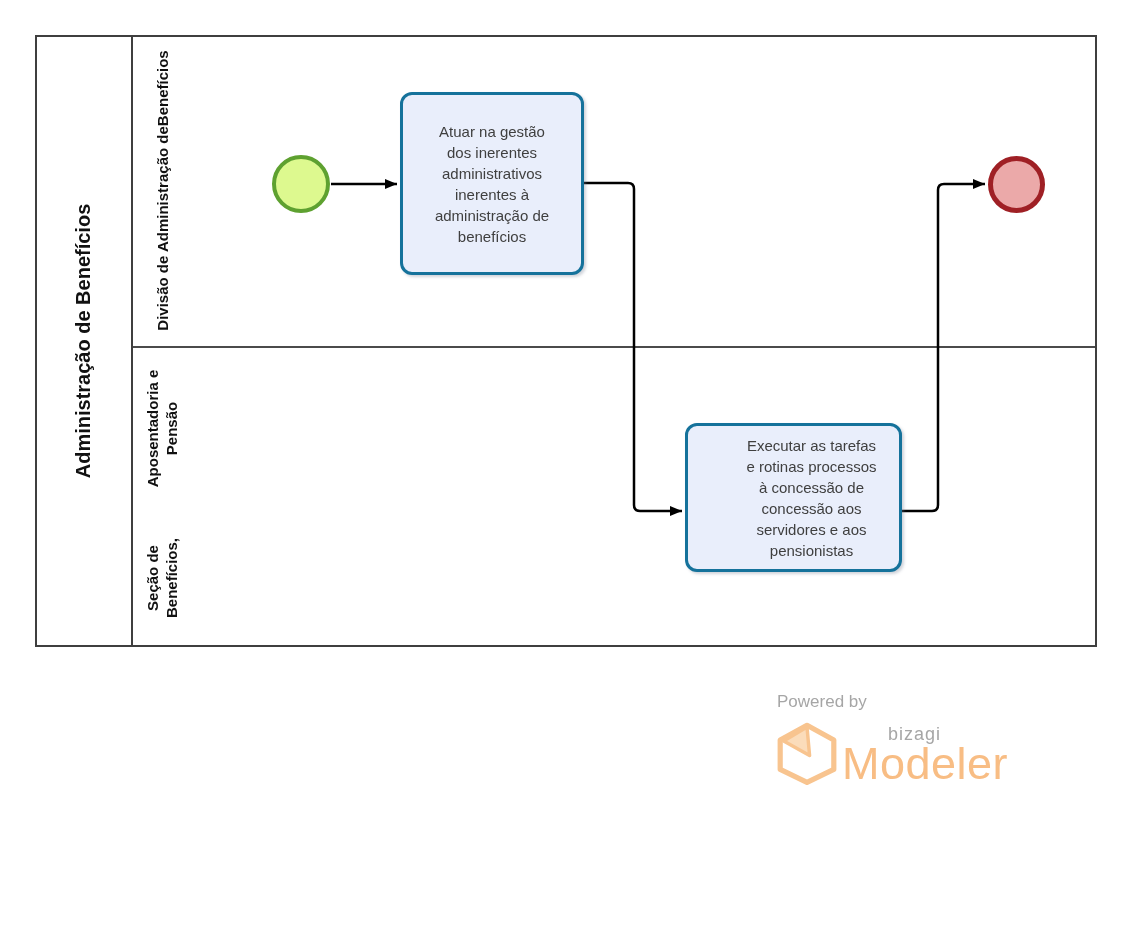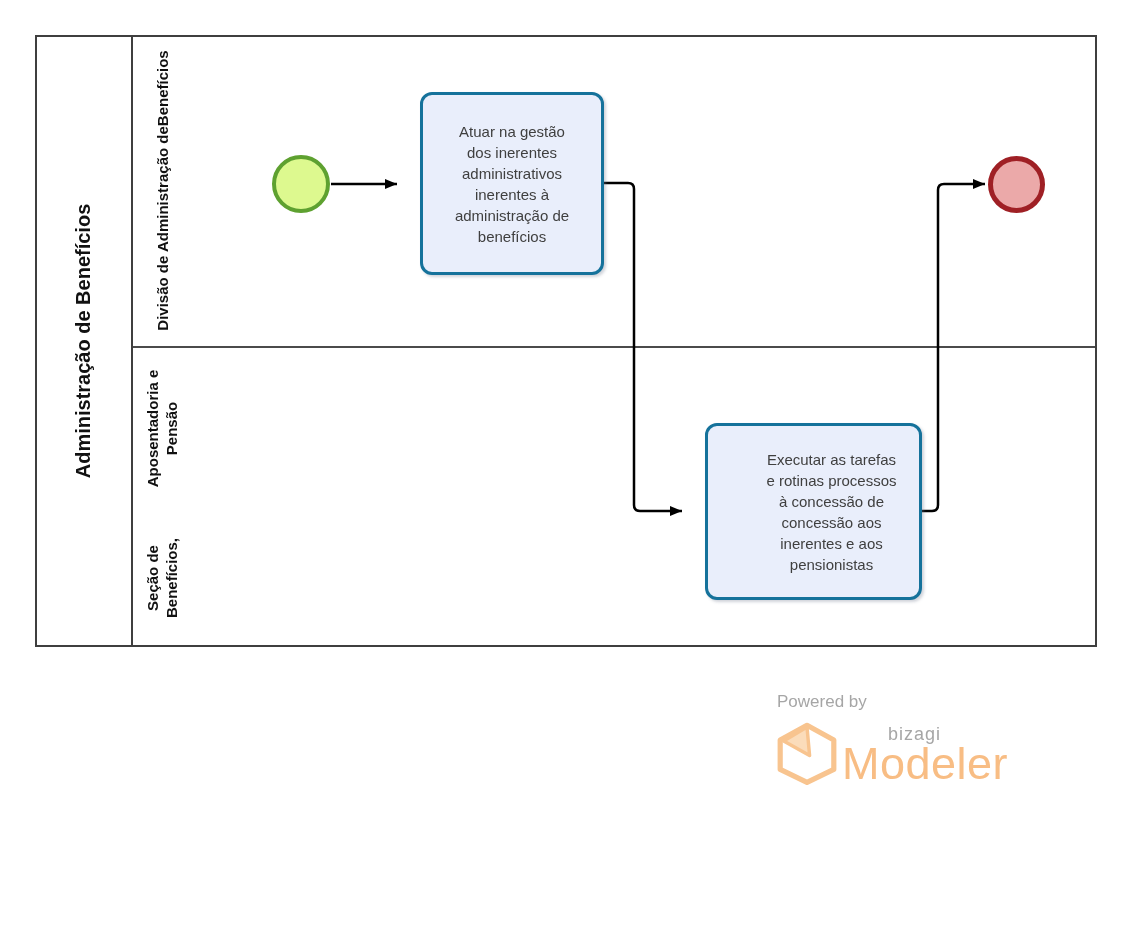--- a/index.html
+++ b/index.html
@@ -48,24 +48,23 @@
     left:988px;top:156px;width:57px;height:57px;
     background:#eba9a9;border:5px solid #9f2025;
   }
   .task{
     position:absolute;box-sizing:border-box;
     background:#e9eefb;border:3px solid #15729b;border-radius:12px;
     box-shadow:2px 2px 3px rgba(120,130,150,0.35);
     display:flex;align-items:center;justify-content:center;
     text-align:center;color:#3f3f3f;font-size:15px;line-height:21px;
     padding:4px;
-    margin-left:20px;
   }
   .task1{left:400px;top:92px;width:184px;height:183px;}
-  .task2{left:685px;top:423px;width:217px;height:177px;padding-left:40px;}
+  .task2{left:685px;top:423px;width:217px;height:149px;padding-left:40px;}
   
   .flow-svg{position:absolute;left:0;top:0;pointer-events:none;}
   .flow-svg path{pointer-events:stroke;}
   
   .powered-by{
     position:absolute;left:777px;top:692px;
     font-size:17px;color:#a6a6a6;
   }
   .brand-hex{position:absolute;left:775px;top:721px;}
   .brand-name{
@@ -119,21 +118,21 @@
         <div>benefícios</div>
       </div>
   </div>
 
   <div class="task task2">
     <div>
         <div>Executar as tarefas</div>
         <div>e rotinas processos</div>
         <div>à concessão de</div>
         <div>concessão aos</div>
-        <div>inerentes e aos</div>
+        <div>servidores e aos</div>
         <div>pensionistas</div>
       </div>
   </div>
 
   <div class="event end-event"></div>
 
   <div class="powered-by">Powered by</div>
 
   <svg class="brand-hex" width="64" height="64" viewBox="0 0 74 74">
     <polygon points="37,5 68,22 68,56 37,71 6,56 6,22" fill="none" stroke="#f8c48f" stroke-width="6" stroke-linejoin="round"></polygon>

